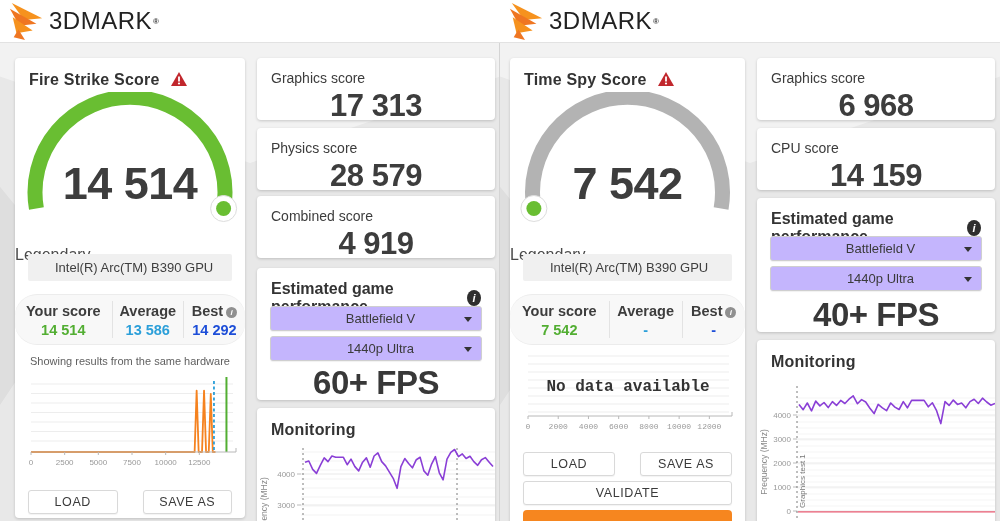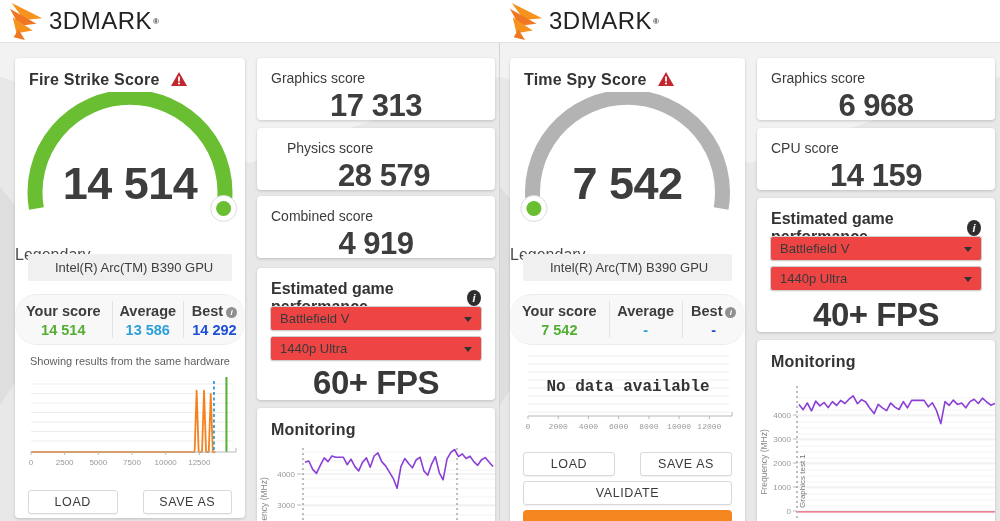--- a/index.html
+++ b/index.html
@@ -48,22 +48,22 @@
     font-size:12.5px; color:#3a3a3a; letter-spacing:.6px; text-align:center; line-height:22px; box-shadow:0 1px 1px rgba(0,0,0,.05); cursor:pointer; }
   .btn-orange { position:absolute; left:13px; right:13px; height:18px; background:#f6861f; border-radius:4px; }
 
   .mini-label { font-size:14px; color:#3c3c3c; padding:12px 0 0 14px; }
   .mini-value { text-align:center; font-size:31px; font-weight:800; color:#3d3d3d; margin-top:2px; letter-spacing:-.5px; }
 
   .egp-title { display:flex; justify-content:space-between; align-items:center; padding:12px 14px 0 14px; }
   .egp-title .t { font-size:16px; font-weight:700; color:#333; }
   .egp-info { width:16px; height:16px; border-radius:50%; background:#2e2e2e; color:#fff; font-size:11px; font-weight:700;
     font-style:italic; text-align:center; line-height:16px; cursor:pointer; }
-  .select { position:absolute; left:13px; right:13px; height:25px; background:#ef4444; border:1px solid #cfcfcf; border-radius:3px;
-    font-size:13px; color:#3a3a3a; line-height:23px; padding-left:9px; box-shadow:0 1px 1px rgba(0,0,0,.06); cursor:pointer; }
+  .select { position:absolute; left:13px; right:13px; height:25px; background:#c4b5fd; border:1px solid #cfcfcf; border-radius:3px;
+    font-size:13px; color:#3a3a3a; line-height:23px; padding-left:9px; box-shadow:0 1px 1px rgba(0,0,0,.06); cursor:pointer;text-align:center; }
   .caret { position:absolute; right:9px; top:10px; width:0; height:0; border-left:4px solid transparent;
     border-right:4px solid transparent; border-top:5px solid #333; }
   .fps { position:absolute; left:0; right:0; text-align:center; font-size:33px; font-weight:800; color:#383838; letter-spacing:-.5px; }
 </style>
 </head>
 <body>
 
 <div class="half left">
   <div class="deco-chevron"></div>
   <div class="deco-wedge"></div>
@@ -145,21 +145,21 @@
     <div class="btn-row" style="top:432px;">
       <div class="btn">LOAD</div>
       <div class="btn">SAVE AS</div>
     </div>
   </div>
 
   <div class="card" style="left:257px; top:58px; width:238px; height:62px;">
     <div class="mini-label">Graphics score</div>
     <div class="mini-value">17 313</div>
   </div>
-  <div class="card" style="left:257px; top:128px; width:238px; height:62px;padding-left:16px;">
+  <div class="card" style="left:257px; top:128px; width:238px; height:62px;">
     <div class="mini-label">Physics score</div>
     <div class="mini-value">28 579</div>
   </div>
   <div class="card" style="left:257px; top:196px; width:238px; height:62px;">
     <div class="mini-label">Combined score</div>
     <div class="mini-value">4 919</div>
   </div>
 
   <div class="card" style="left:257px; top:268px; width:238px; height:132px;">
     <div class="egp-title">

